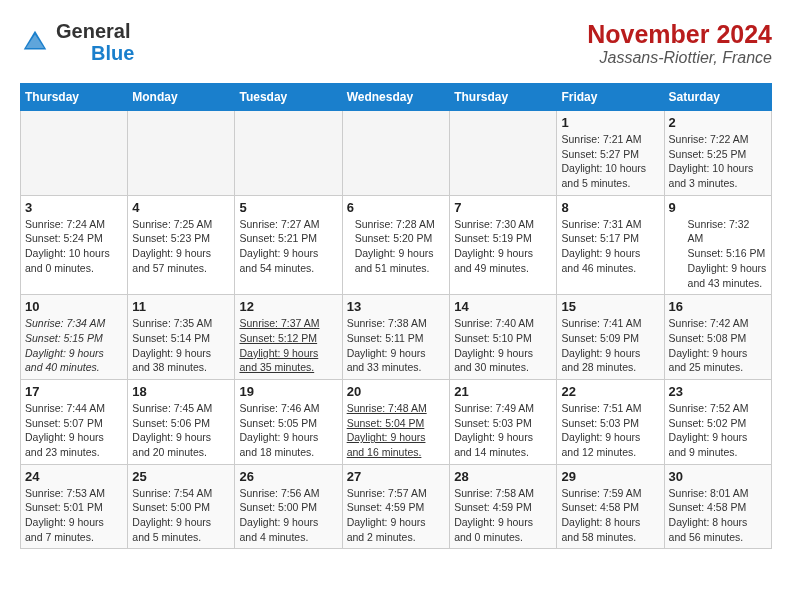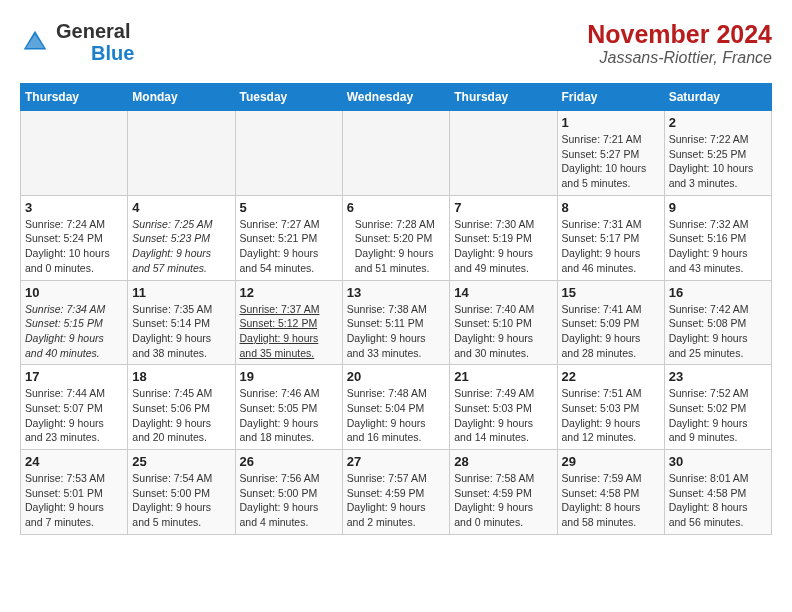--- a/index.html
+++ b/index.html
@@ -144,21 +144,21 @@
       </tr>
       <tr>
         <td>
           <span class="day-number">3</span>
           <div class="day-info" style="white-space: pre-line;">Sunrise: 7:24 AM
 Sunset: 5:24 PM
 Daylight: 10 hours and 0 minutes.</div>
         </td>
         <td>
           <span class="day-number">4</span>
-          <div class="day-info" style="white-space: pre-line; font-style: italic;">Sunrise: 7:25 AM
+          <div class="day-info" style="white-space: pre-line;">Sunrise: 7:25 AM
 Sunset: 5:23 PM
 Daylight: 9 hours and 57 minutes.</div>
         </td>
         <td>
           <span class="day-number">5</span>
           <div class="day-info" style="white-space: pre-line;">Sunrise: 7:27 AM
 Sunset: 5:21 PM
 Daylight: 9 hours and 54 minutes.</div>
         </td>
         <td>
@@ -174,21 +174,21 @@
 Daylight: 9 hours and 49 minutes.</div>
         </td>
         <td>
           <span class="day-number">8</span>
           <div class="day-info" style="white-space: pre-line;">Sunrise: 7:31 AM
 Sunset: 5:17 PM
 Daylight: 9 hours and 46 minutes.</div>
         </td>
         <td>
           <span class="day-number">9</span>
-          <div class="day-info" style="white-space: pre-line;">Sunrise: 7:32 AM
+          <div class="day-info" style="white-space: pre-line; margin-left: 19px;">Sunrise: 7:32 AM
 Sunset: 5:16 PM
 Daylight: 9 hours and 43 minutes.</div>
         </td>
       </tr>
       <tr>
         <td>
           <span class="day-number">10</span>
           <div class="day-info" style="white-space: pre-line; font-style: italic;">Sunrise: 7:34 AM
 Sunset: 5:15 PM
 Daylight: 9 hours and 40 minutes.</div>
@@ -244,21 +244,21 @@
 Daylight: 9 hours and 20 minutes.</div>
         </td>
         <td>
           <span class="day-number">19</span>
           <div class="day-info" style="white-space: pre-line;">Sunrise: 7:46 AM
 Sunset: 5:05 PM
 Daylight: 9 hours and 18 minutes.</div>
         </td>
         <td>
           <span class="day-number">20</span>
-          <div class="day-info" style="white-space: pre-line;">Sunrise: 7:48 AM
+          <div class="day-info" style="white-space: pre-line; text-decoration: underline;">Sunrise: 7:48 AM
 Sunset: 5:04 PM
 Daylight: 9 hours and 16 minutes.</div>
         </td>
         <td>
           <span class="day-number">21</span>
           <div class="day-info" style="white-space: pre-line;">Sunrise: 7:49 AM
 Sunset: 5:03 PM
 Daylight: 9 hours and 14 minutes.</div>
         </td>
         <td>

